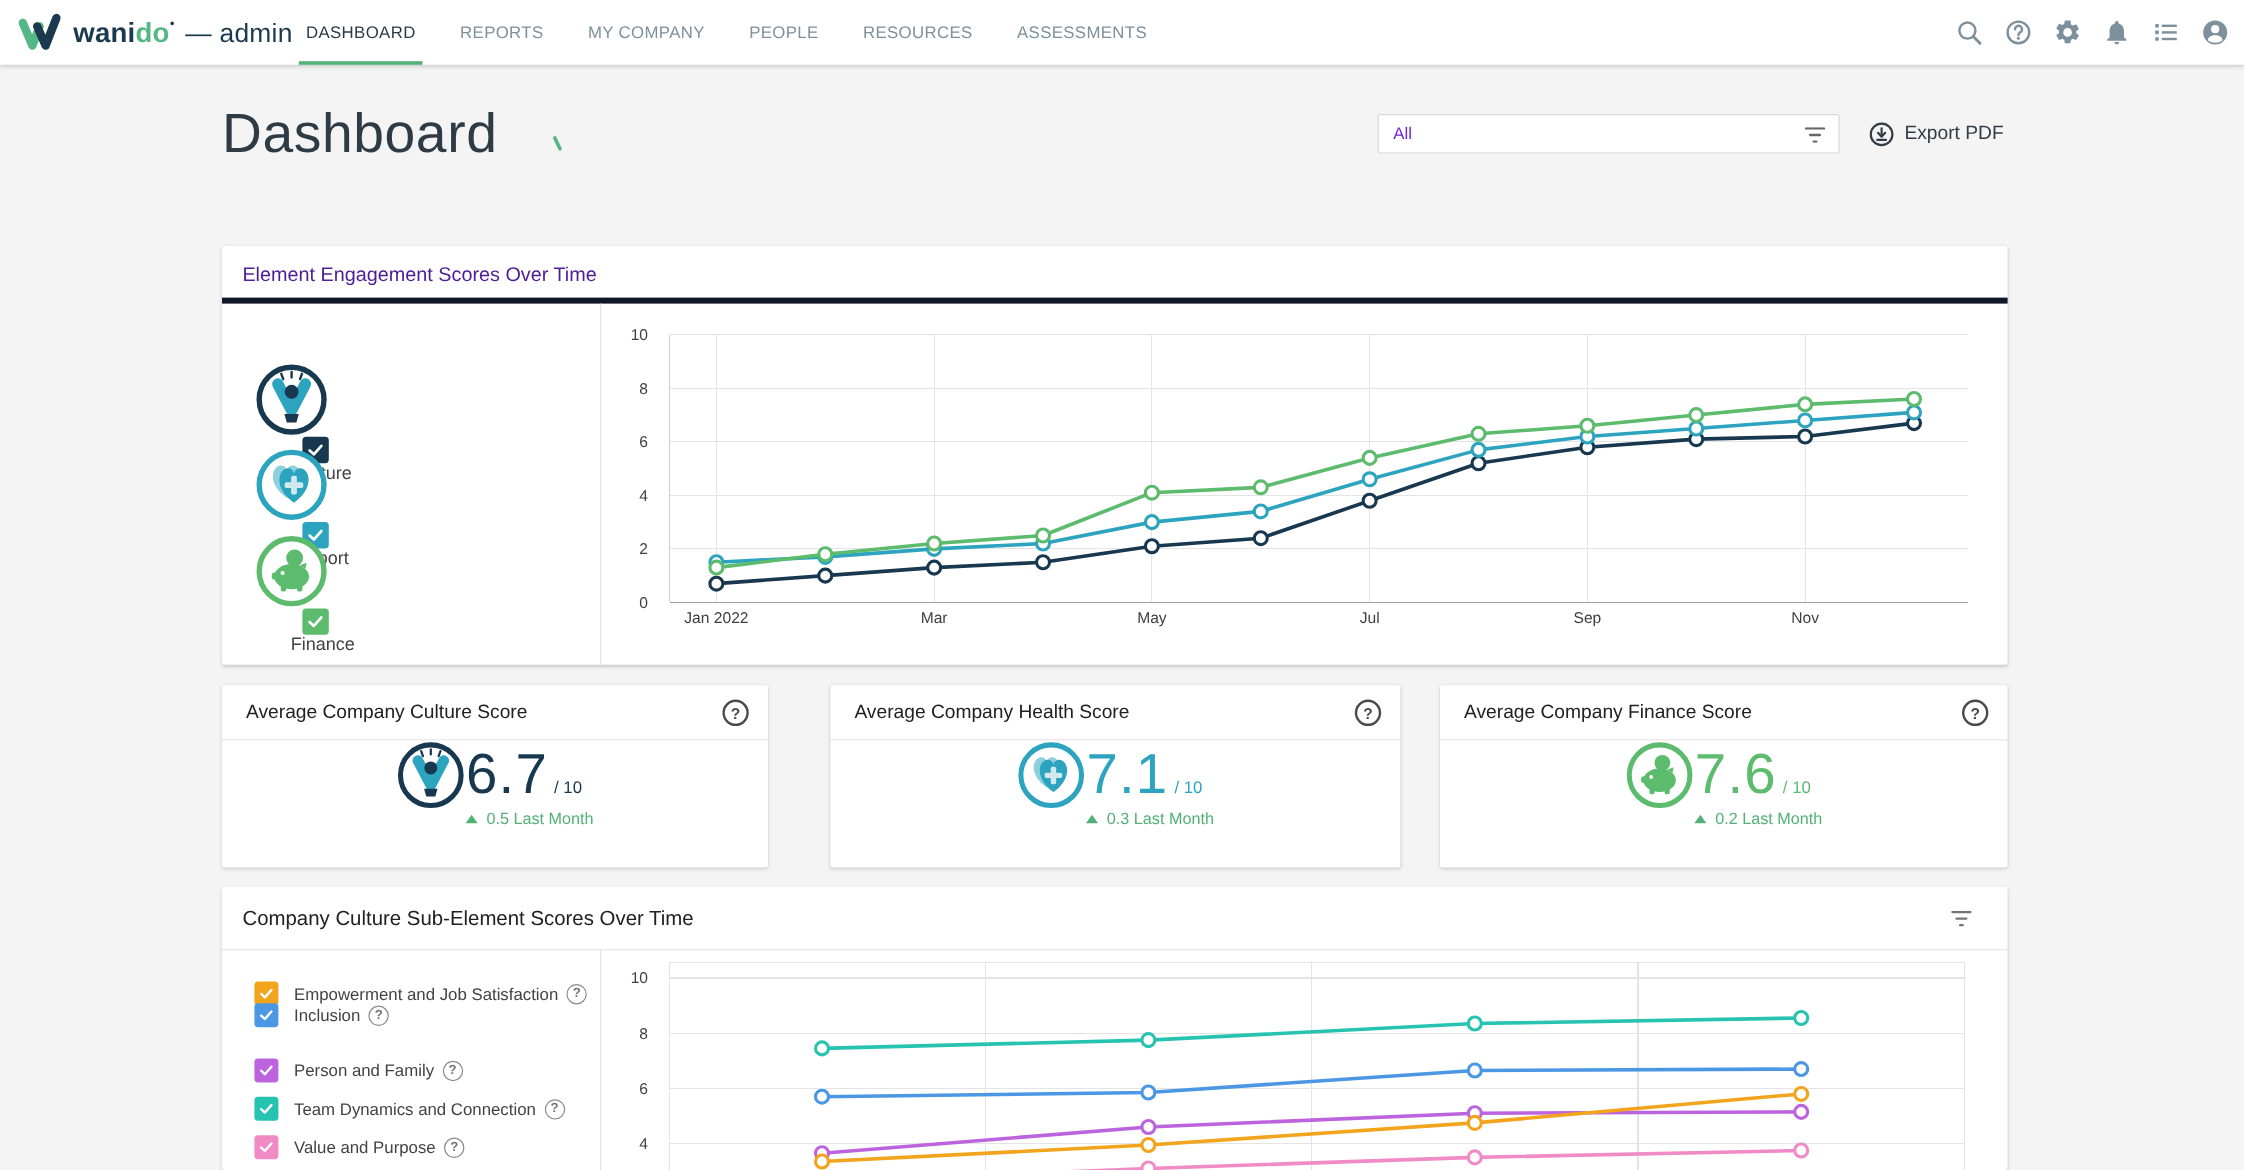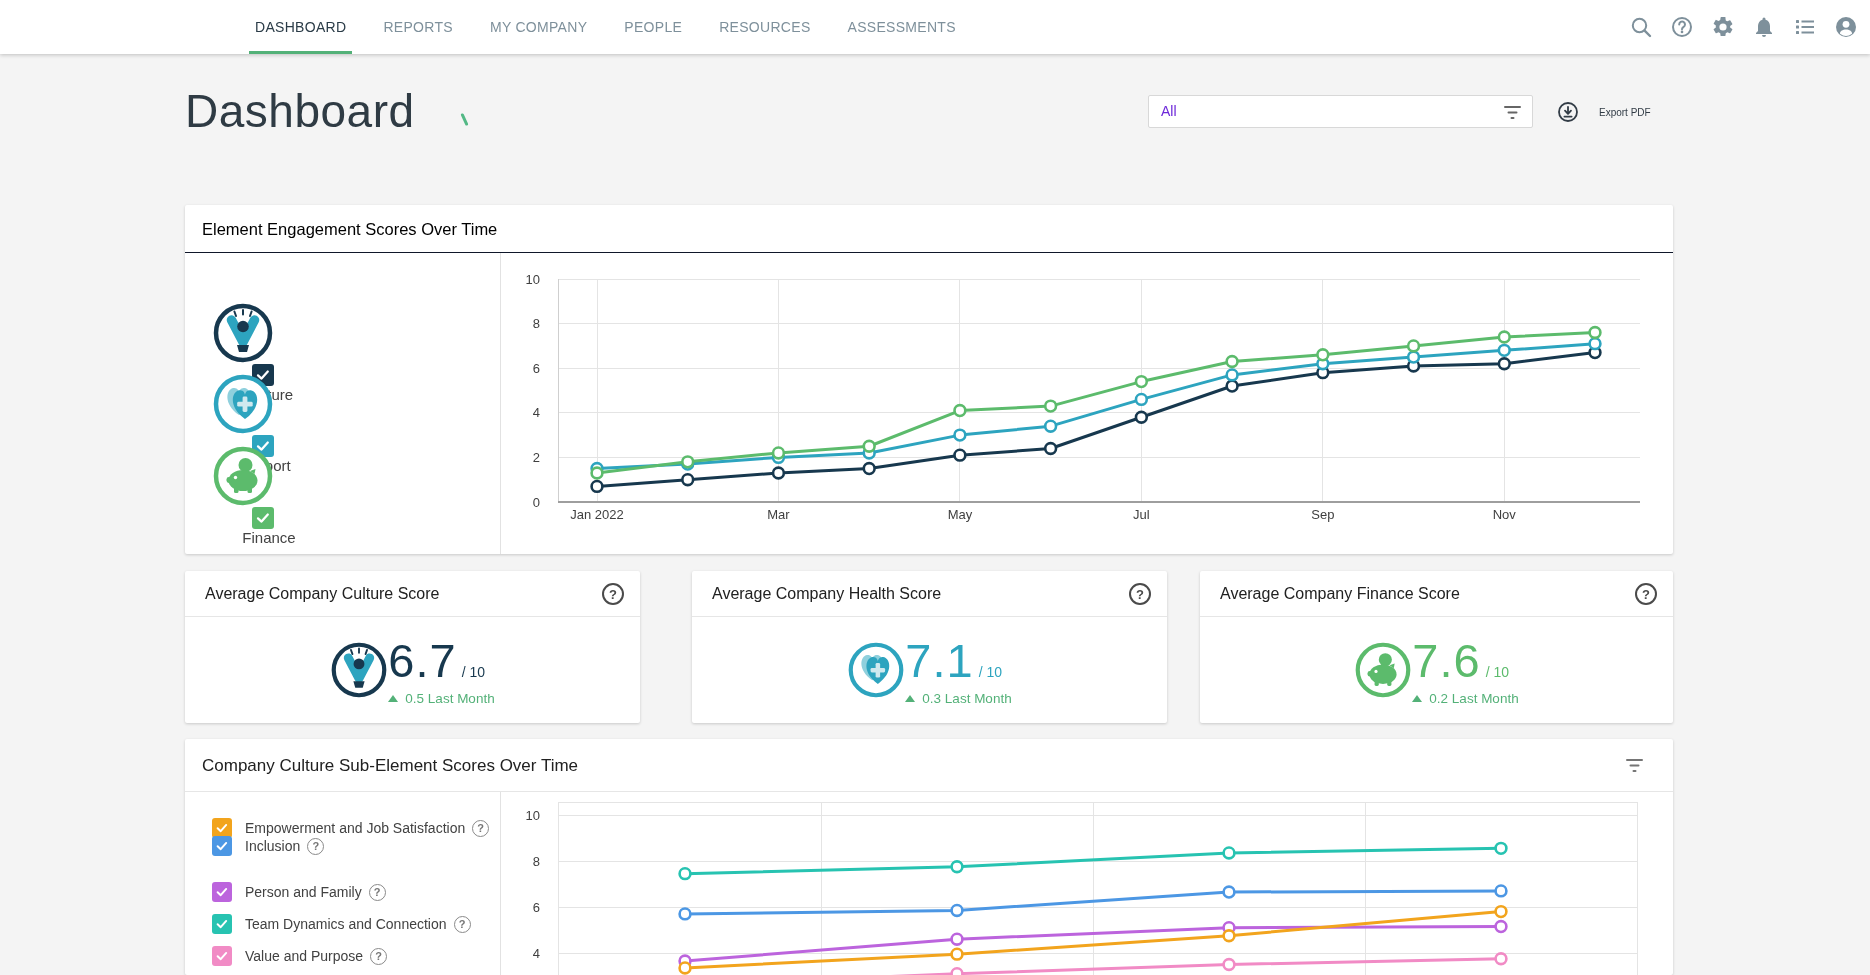--- a/index.html
+++ b/index.html
@@ -24,30 +24,30 @@
   .nicon { width:24px; height:24px; cursor:pointer; }
   .nicon svg { width:24px; height:24px; display:block; }
 
   
   .page-title { position:absolute; left:185px; top:84px; font-size:46px; font-weight:300; color:#2f3b44; letter-spacing:.5px; }
   .title-tick { position:absolute; left:463px; top:113px; width:3px; height:13px; background:#53b885; border-radius:2px; transform:rotate(-25deg); }
   .select { position:absolute; left:1148px; top:95px; width:385px; height:33px; background:#fff;
             border:1px solid #d8d8d8; border-radius:2px; cursor:pointer; }
   .select-val { position:absolute; left:12px; top:0; line-height:31px; font-size:14px; color:#6d28d9; }
   .select .flt { position:absolute; right:11px; top:10px; width:17px; height:13px; }
-  .export { position:absolute; left:1557px; top:100px; height:24px; display:flex; align-items:center; gap:20px;
-            cursor:pointer; font-size:10px; font-weight:500; color:#323c46; background:none; border:none; }
+  .export { position:absolute; left:1557px; top:100px; height:24px; display:flex; align-items:center; gap:8px;
+            cursor:pointer; font-size:16px; font-weight:500; color:#323c46; background:none; border:none; }
   .export svg { width:22px; height:22px; }
 
   
   .card { position:absolute; background:#fff; border-radius:2px; box-shadow:0 1px 3px rgba(0,0,0,.18); }
   .c1 { left:185px; top:205px; width:1488px; height:349px; }
   .c4 { left:185px; top:739px; width:1488px; height:236px; overflow:hidden; }
-  .chead { height:48px; line-height:48px; padding-left:17px; font-size:16.5px; font-weight:500; color:#000000;
-           border-bottom:1px solid #0f172a; }
+  .chead { height:48px; line-height:48px; padding-left:17px; font-size:16.5px; font-weight:500; color:#4c1d95;
+           border-bottom:5px solid #0f172a; }
   .chead2 { height:53px; line-height:53px; padding-left:17px; font-size:17px; font-weight:500; color:#212121;
             border-bottom:1px solid #e6e6e6; position:relative; }
   .chead2 .flt2 { position:absolute; right:30px; top:20px; width:17px; height:13px; cursor:pointer; }
   .vdiv { position:absolute; left:315px; top:48px; bottom:0; width:1px; background:#e2e2e2; }
   .vdiv2 { position:absolute; left:315px; top:53px; bottom:0; width:1px; background:#e2e2e2; }
   .chart { position:absolute; left:0; }
   #chart1 { top:48px; }
   #chart2 { top:53px; }
   .chart text { font-family:"Liberation Sans",sans-serif; font-size:13px; fill:#3f3f3f; }
 
@@ -67,35 +67,42 @@
   .qmark { margin-left:7px; width:17px; height:17px; border:1.5px solid #8a8a8a; border-radius:50%;
            display:inline-flex; align-items:center; justify-content:center; font-size:11px; color:#757575; font-weight:bold; cursor:pointer; }
 
   
   .scorerow { position:absolute; left:185px; top:571px; width:1488px; height:152px; }
   .scard { position:absolute; top:0; height:152px; background:#fff; border-radius:2px; box-shadow:0 1px 3px rgba(0,0,0,.18); }
   .shead { height:46px; line-height:46px; padding-left:20px; font-size:16px; font-weight:500; color:#212121;
            border-bottom:1px solid #e6e6e6; position:relative; }
   .shead .qbig { position:absolute; right:16px; top:12px; width:22px; height:22px; border:2px solid #4a4a4a; border-radius:50%;
                  display:flex; align-items:center; justify-content:center; font-size:13px; font-weight:bold; color:#4a4a4a; cursor:pointer; line-height:1; }
-  .sbody { height:105px; display:flex; align-items:center; justify-content:center; }
+  .sbody { height:105px; display:flex; align-items:flex-start; justify-content:center; }
   .sbody .sicon svg { width:58px; height:58px; display:block; }
   .scoreline { display:flex; align-items:baseline; }
   .num { font-size:47px; font-weight:300; letter-spacing:1px; }
   .den { font-size:14px; margin-left:5px; }
   .delta { margin-top:3px; display:flex; align-items:center; font-size:13.5px; color:#53b178; }
   .tri { width:0; height:0; border-left:5px solid transparent; border-right:5px solid transparent;
          border-bottom:7px solid #53b178; margin-right:7px; }
 </style>
 </head>
 <body>
 
 <div class="stage">
 
   <nav class="nav">
+    <div class="brand">
+      <svg width="38" height="34" viewBox="0 0 38 34">
+        <path d="M5,9 L13,28 L19,12" fill="none" stroke="#53b885" stroke-width="7" stroke-linecap="round" stroke-linejoin="round"></path>
+        <path d="M17,12 L24,28 L33,5" fill="none" stroke="#1b3a4f" stroke-width="7" stroke-linecap="round" stroke-linejoin="round"></path>
+      </svg>
+      <span class="brand-text"><b>wani</b><b class="grn">do</b><span class="tm"></span><span class="admin">— admin</span></span>
+    </div>
     <div class="tabs" id="tabs">
         <div class="tab active">DASHBOARD</div>
         <div class="tab">REPORTS</div>
         <div class="tab">MY COMPANY</div>
         <div class="tab">PEOPLE</div>
         <div class="tab">RESOURCES</div>
         <div class="tab">ASSESSMENTS</div>
       </div>
     <div class="navicons" id="navicons">
         <span class="nicon">

